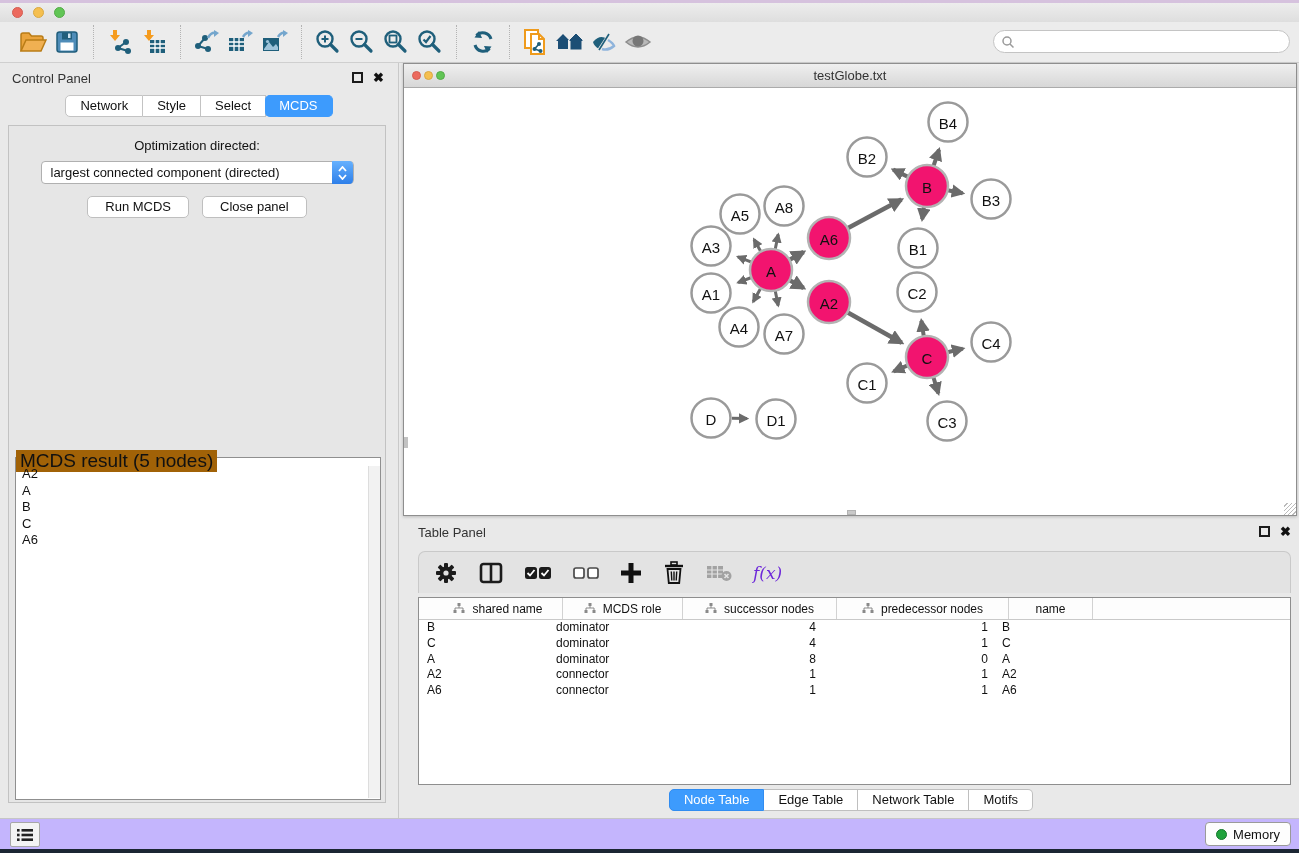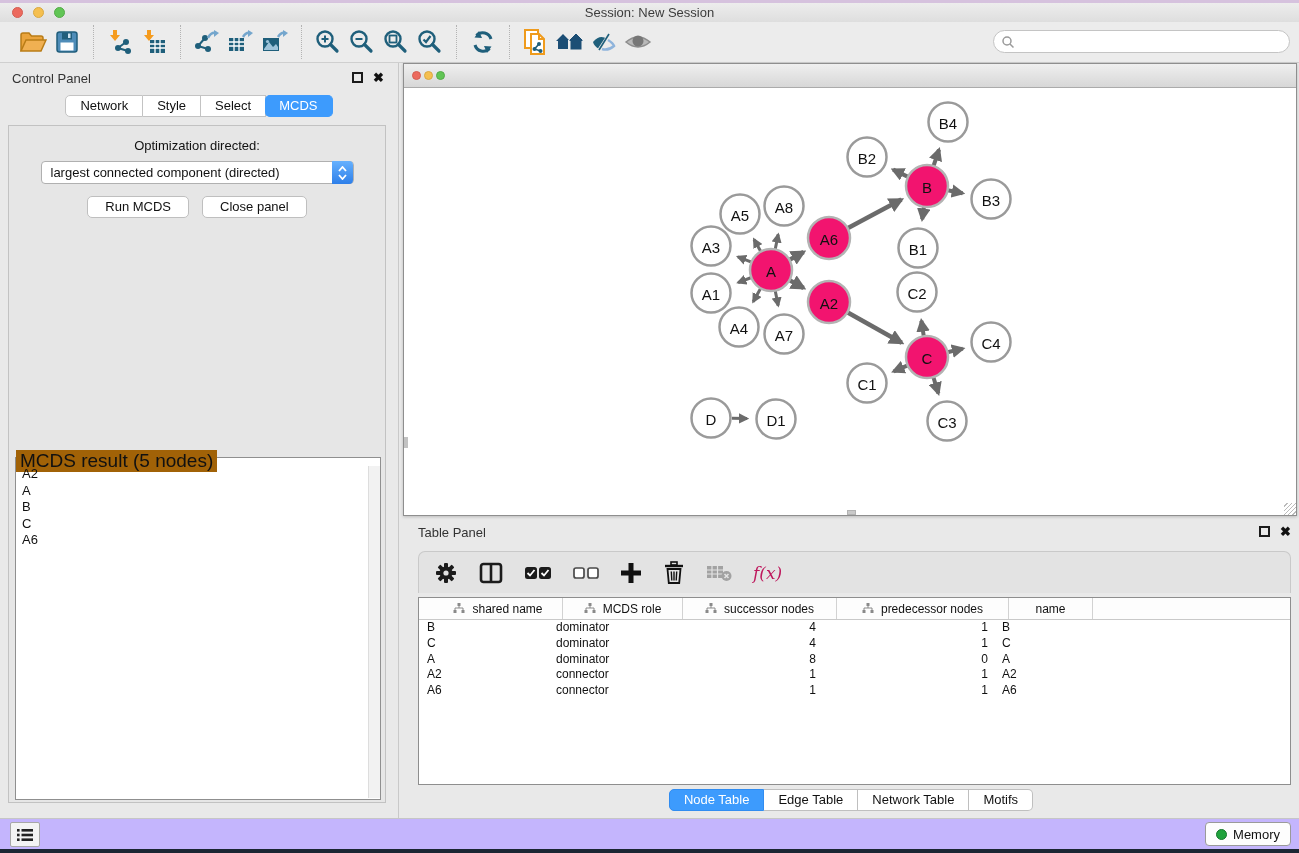--- a/index.html
+++ b/index.html
@@ -53,21 +53,21 @@
   .netwin-title{position:absolute;left:0;right:0;top:4px;text-align:center;font-size:13px;color:#333}
   .net-canvas{position:relative;width:892px;height:427px;background:#fff;overflow:hidden}
   .vthumb{position:absolute;left:0;top:349px;width:4px;height:11px;background:#c2c2c2}
   .hthumb{position:absolute;left:443px;bottom:0;width:9px;height:5px;background:#c9c9c9;border:1px solid #b2b2b2}
   .grip{position:absolute;right:0;bottom:0;width:12px;height:12px;background:repeating-linear-gradient(135deg,transparent,transparent 2px,#bbb 2px,#bbb 3px)}
 
   
   .tpanel-title{position:absolute;left:418px;top:525px;font-size:13px;color:#333}
   .tp-toolbar{position:absolute;left:418px;top:551px;width:873px;height:42px;background:#e3e3e3;border:1px solid #c9c9c9;border-bottom:none;border-radius:7px 7px 0 0;display:flex;align-items:center;padding-left:15px;gap:21px}
   .tp-ic{display:flex;align-items:center;justify-content:center;height:26px}
-  .fx{font-family:"DejaVu Serif",serif;font-style:italic;font-size:17px;color:#be185d}
+  .fx{font-family:"DejaVu Serif",serif;font-style:italic;font-size:17px;color:#6d28d9}
   .dtable{position:absolute;left:418px;top:597px;width:873px;height:188px;background:#fff;border:1px solid #8e8e8e}
   .thead{display:flex;height:22px;border-bottom:1px solid #c9c9c9;background:#fdfdfd}
   .th{display:flex;align-items:center;justify-content:center;gap:7px;font-size:12px;color:#111;border-right:1px solid #d2d2d2;height:100%}
   .tr{display:flex;height:15.8px;align-items:center}
   .td{font-size:12px;color:#111;height:100%;line-height:15.5px;white-space:nowrap;overflow:hidden}
   .td.left{text-align:left;padding-left:8px}
   .td.right{text-align:right;padding-right:6px}
   .bottom-tabs{position:absolute;left:403px;top:789px;width:896px;display:flex;justify-content:center}
   .bt-tab{height:22px;line-height:20px;padding:0 14px;background:#fff;border:1px solid #bfbfbf;border-left:none;font-size:13px;color:#111}
   .bt-tab:first-child{border-left:1px solid #bfbfbf;border-radius:5px 0 0 5px}
@@ -86,21 +86,20 @@
 <body>
 
 <div class="root">
 
   <div class="top-strip"></div>
 
   <div class="titlebar">
     <span class="tl red"></span>
     <span class="tl yellow"></span>
     <span class="tl green"></span>
-    <div class="title">Session: New Session</div>
   </div>
 
   <div class="toolbar">
     <span class="tb-ic">
         <svg width="28" height="24" viewBox="0 0 28 24">
           <path d="M2 21 L2 5 Q2 3 4 3 L10 3 L12.5 6 L22 6 Q24 6 24 8 L24 10" fill="#eaa43c" stroke="#b97c16" stroke-width="1.5"></path>
           <path d="M2 21 L7 10 L27 10 L22 21 Z" fill="#f0b052" stroke="#b97c16" stroke-width="1.5"></path>
         </svg>
       </span>
     <span class="tb-ic">
@@ -277,20 +276,21 @@
         <div class="result-scroll"></div>
       </div>
     </div>
   </div>
 
   <div class="netwin">
     <div class="netwin-titlebar">
       <span class="tl red"></span>
       <span class="tl yellow"></span>
       <span class="tl green"></span>
+      <div class="netwin-title">testGlobe.txt</div>
     </div>
     <div class="net-canvas">
       <svg width="892" height="427" viewBox="0 0 892 427" id="graph-svg">
           <defs>
             <marker id="arw" viewBox="0 0 6 6" refX="4.8" refY="3" markerWidth="3.4" markerHeight="3.4" orient="auto">
               <path d="M0 0 L6 3 L0 6 Z" fill="#6b6b6b"></path>
             </marker>
           </defs>
           <line x1="356.8" y1="163.6" x2="350.0" y2="151.4" stroke="#6b6b6b" stroke-width="3" marker-end="url(#arw)"></line>
           <line x1="371.2" y1="161.4" x2="374.2" y2="146.4" stroke="#6b6b6b" stroke-width="3" marker-end="url(#arw)"></line>

